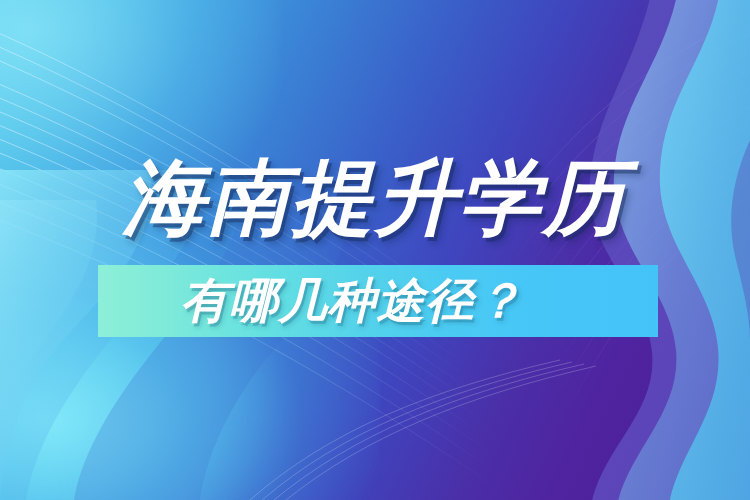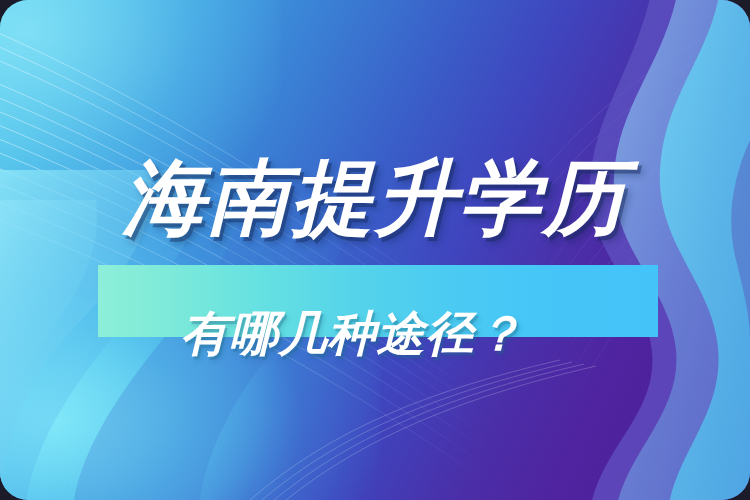--- a/index.html
+++ b/index.html
@@ -6,21 +6,20 @@
     margin: 0;
     padding: 0;
     background: #1b1b2a;
   }
   #banner {
     position: relative;
     width: 750px;
     height: 500px;
     overflow: hidden;
     font-family: "Liberation Sans", "DejaVu Sans", sans-serif;
-    border-radius: 28px;
   }
 
   
   .bg-base {
     position: absolute;
     inset: 0;
     background:
       linear-gradient(115deg,
         #5fd3f0 0%,
         #50bfe9 9%,
@@ -155,21 +154,20 @@
     justify-content: center;
     font-size: 48px;
     font-weight: 700;
     font-style: italic;
     color: #ffffff;
     letter-spacing: 1px;
     white-space: nowrap;
     text-shadow:
        2px 3px 0px rgba(30,110,140,0.30),
        3px 4px 5px rgba(20,90,120,0.24);
-    margin-top: 33px;
   }
 </style>
 </head>
 <body>
 
 <div id="banner">
 
   <div class="bg-base"></div>
   <div class="bg-ul-glow"></div>
   <div class="bg-ll-wash"></div>

